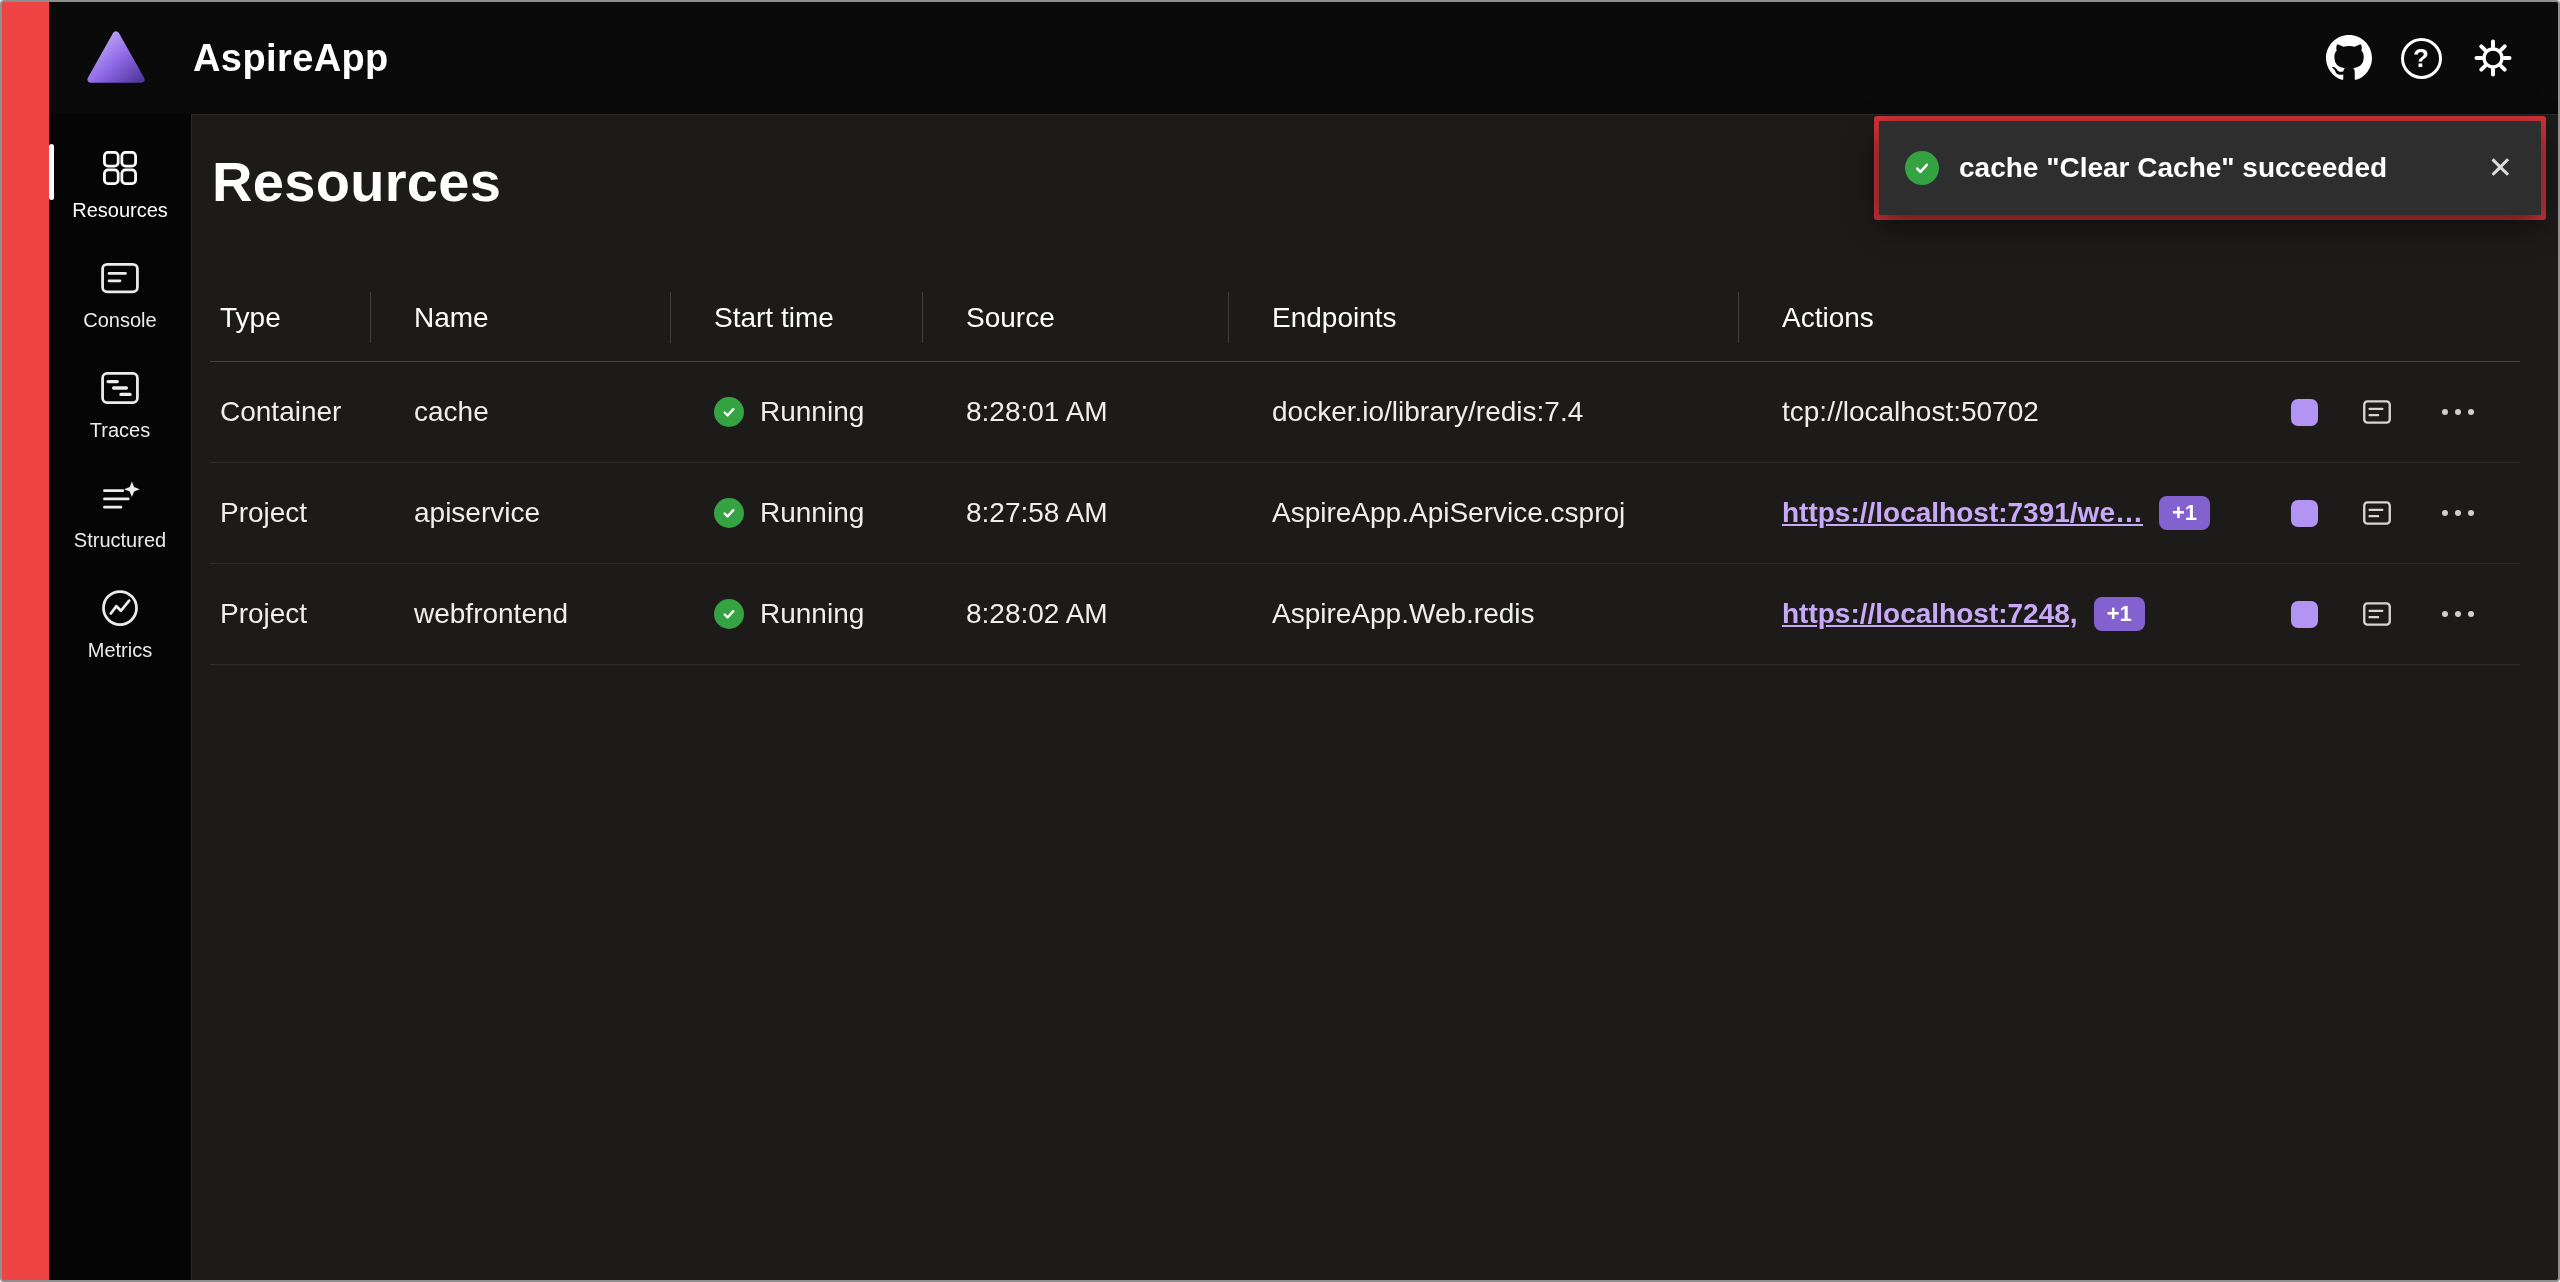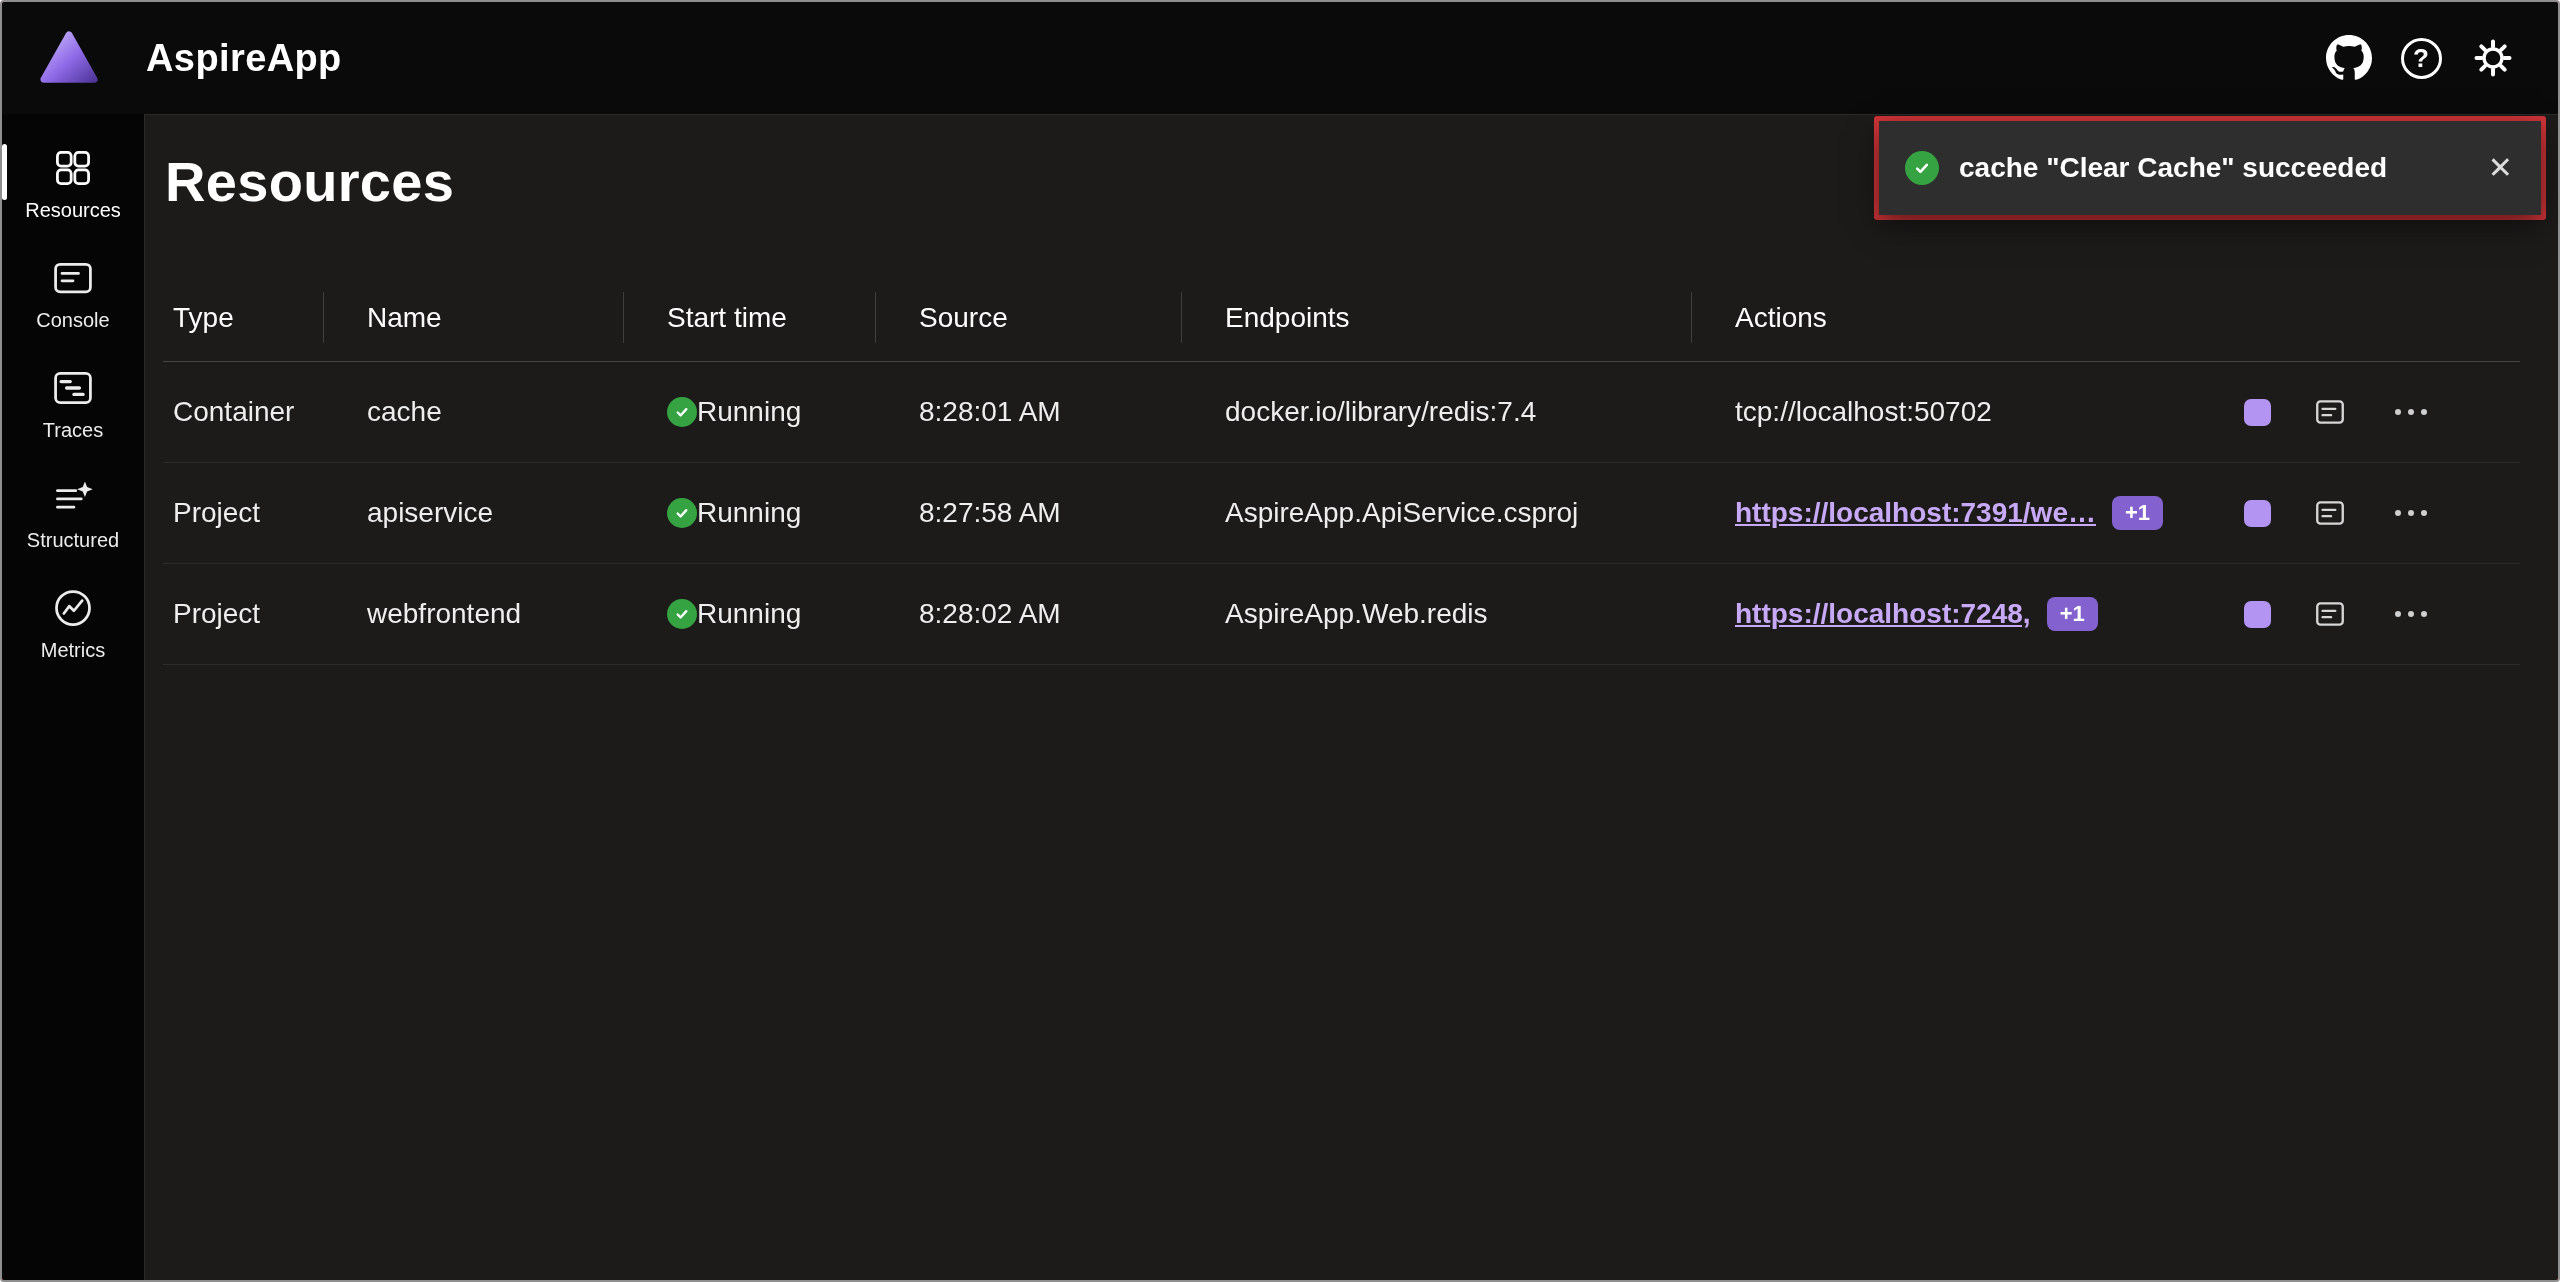--- a/index.html
+++ b/index.html
@@ -6,20 +6,21 @@
   html, body { margin: 0; padding: 0; background: #ffffff; }
   .app {
     position: relative;
     width: 2560px; height: 1282px;
     background: #ef4444;
     border: 2px solid #8f8f8f;
     border-radius: 4px;
     overflow: hidden;
     font-family: "Liberation Sans", sans-serif;
     color: #ffffff;
+    padding-left: 47px;
   }
   
   .topbar { height: 112px; display: flex; align-items: center; padding: 0 34px 0 36px; background: #0a0a0a; }
   .logo { width: 62px; height: 62px; margin-right: 46px; display: flex; align-items: center; justify-content: center; }
   .app-title { font-size: 38px; font-weight: 600; letter-spacing: .4px; }
   .topbar-spacer { flex: 1; }
   .icon-btn { width: 62px; height: 62px; display: flex; align-items: center; justify-content: center;
     background: transparent; border: none; color: #fff; cursor: pointer; border-radius: 8px; padding: 0; }
   .icon-btn + .icon-btn { margin-left: 10px; }
   .help-ring { width: 41px; height: 41px; border: 3px solid #fff; border-radius: 50%;
@@ -53,21 +54,21 @@
   .grid { margin: 14px 38px 0 18px; }
   .grid-header, .grid-row { display: grid; grid-template-columns: 160px 300px 252px 306px 510px 505px 1fr; align-items: center; }
   .grid-header { height: 88px; border-bottom: 1px solid #454545; }
   .grid-header .cell { font-size: 28px; font-weight: 400; color: #ffffff; }
   .cell { padding-left: 44px; height: 100%; display: flex; align-items: center; position: relative;
     font-size: 28px; color: #eeeeee; white-space: nowrap; overflow: hidden; }
   .cell.first { padding-left: 10px; }
   .grid-header .cell:not(.first)::before { content: ""; position: absolute; left: 0; top: 18px; bottom: 18px;
     width: 1px; background: #3e3e3e; }
   .grid-row { height: 101px; border-bottom: 1px solid #2c2c2c; }
-  .state-cell { }
+  .state-cell { gap: 16px; }
   .endpoint-link { color: #c7a9f7; text-decoration: underline; cursor: pointer; font-weight: bold; }
   .endpoint-badge { margin-left: 16px; background: #8361cf; color: #ffffff; font-size: 22px; font-weight: 600;
     padding: 6px 13px; border-radius: 8px; line-height: 1; flex: none; }
   .actions-cell { gap: 42px; padding-left: 48px; }
   .stop-btn { width: 27px; height: 27px; border-radius: 7px; background: #b394f2; border: none; cursor: pointer; flex: none; }
   .console-btn { background: none; border: none; color: #d6d6d6; cursor: pointer; padding: 0;
     display: flex; align-items: center; }
   .more-btn { background: none; border: none; cursor: pointer; display: flex; align-items: center; gap: 7px; padding: 6px; }
   .more-btn i { width: 6px; height: 6px; border-radius: 50%; background: #cfcfcf; display: block; }
   svg { display: block; }

